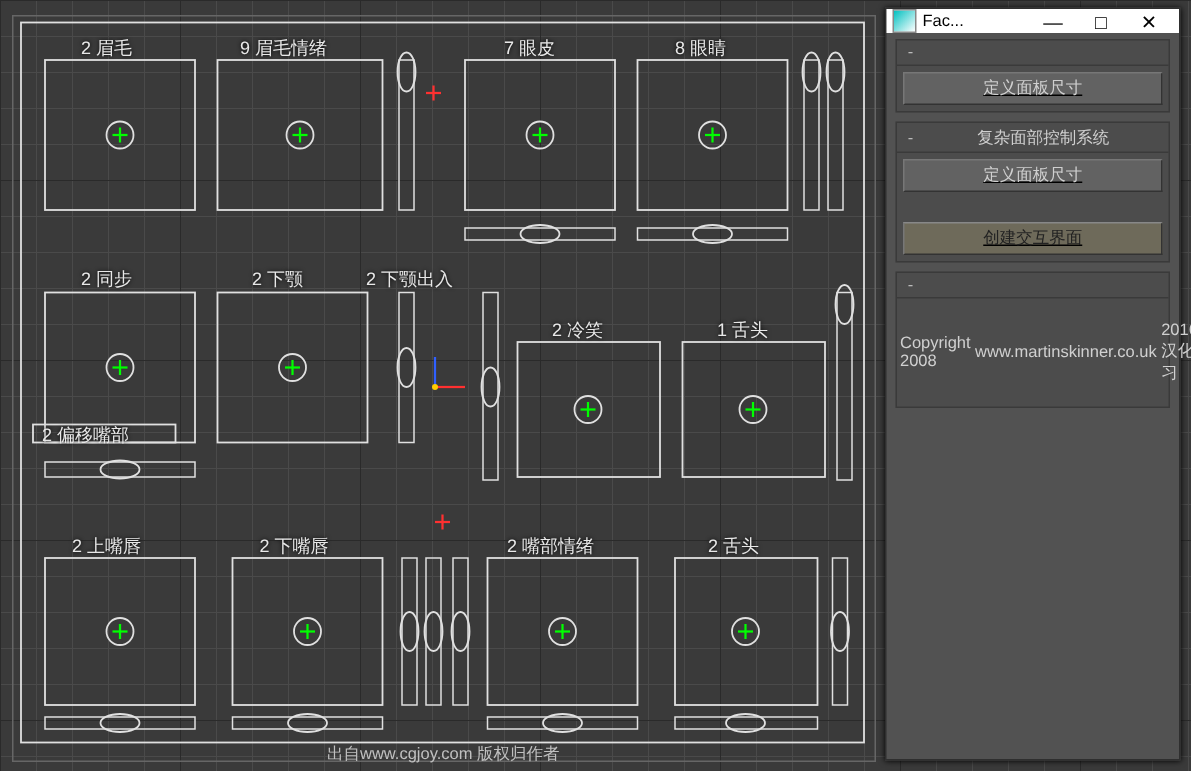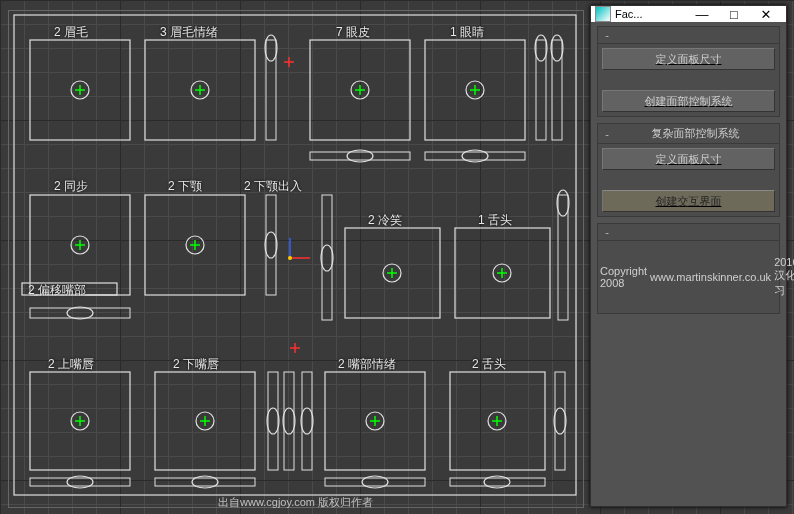--- a/index.html
+++ b/index.html
@@ -153,23 +153,23 @@
     <use href="#hell" x="80" y="482"></use>
     <rect x="155" y="478" width="100" height="8" fill="none" stroke="#e0e0e0" stroke-width="1"></rect>
     <use href="#hell" x="205" y="482"></use>
     <rect x="325" y="478" width="100" height="8" fill="none" stroke="#e0e0e0" stroke-width="1"></rect>
     <use href="#hell" x="375" y="482"></use>
     <rect x="450" y="478" width="95" height="8" fill="none" stroke="#e0e0e0" stroke-width="1"></rect>
     <use href="#hell" x="497" y="482"></use>
   </svg>
 
   <div class="label" style="left:54px; top:24px">2 眉毛</div>
-  <div class="label" style="left:160px; top:24px">3 眉毛情绪</div>
+  <div class="label" style="left:160px; top:24px">9 眉毛情绪</div>
   <div class="label" style="left:336px; top:24px">7 眼皮</div>
-  <div class="label" style="left:450px; top:24px">1 眼睛</div>
+  <div class="label" style="left:450px; top:24px">8 眼睛</div>
 
   <div class="label" style="left:54px; top:178px">2 同步</div>
   <div class="label" style="left:168px; top:178px">2 下颚</div>
   <div class="label" style="left:244px; top:178px">2 下颚出入</div>
   <div class="label" style="left:368px; top:212px">2 冷笑</div>
   <div class="label" style="left:478px; top:212px">1 舌头</div>
   <div class="label" style="left:28px; top:282px">2 偏移嘴部</div>
 
   <div class="label" style="left:48px; top:356px">2 上嘴唇</div>
   <div class="label" style="left:173px; top:356px">2 下嘴唇</div>
@@ -187,21 +187,20 @@
       <div class="tbtn">□</div>
       <div class="tbtn close">✕</div>
     </div>
     <div class="panel-body">
       <div class="group">
         <div class="group-head">
           <span class="collapse">-</span>
         </div>
         <div class="group-content">
           <div class="btn">定义面板尺寸</div>
-          <div class="btn">创建面部控制系统</div>
         </div>
       </div>
       <div class="group">
         <div class="group-head">
           <span class="collapse">-</span>
           <span class="gt">复杂面部控制系统</span>
         </div>
         <div class="group-content">
           <div class="btn">定义面板尺寸</div>
           <div class="btn active">创建交互界面</div>

